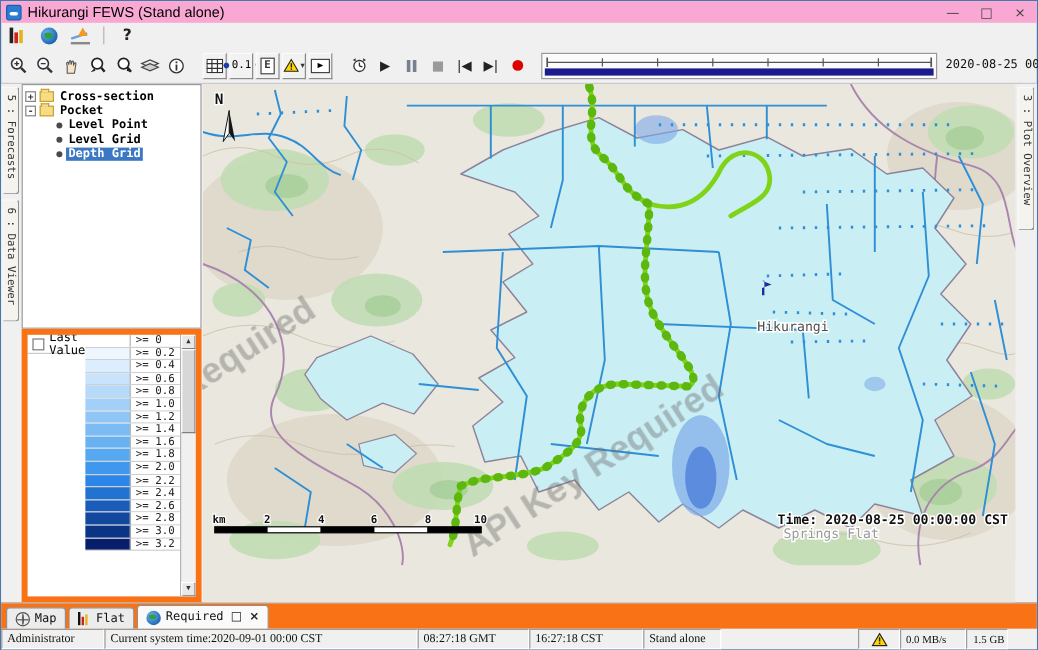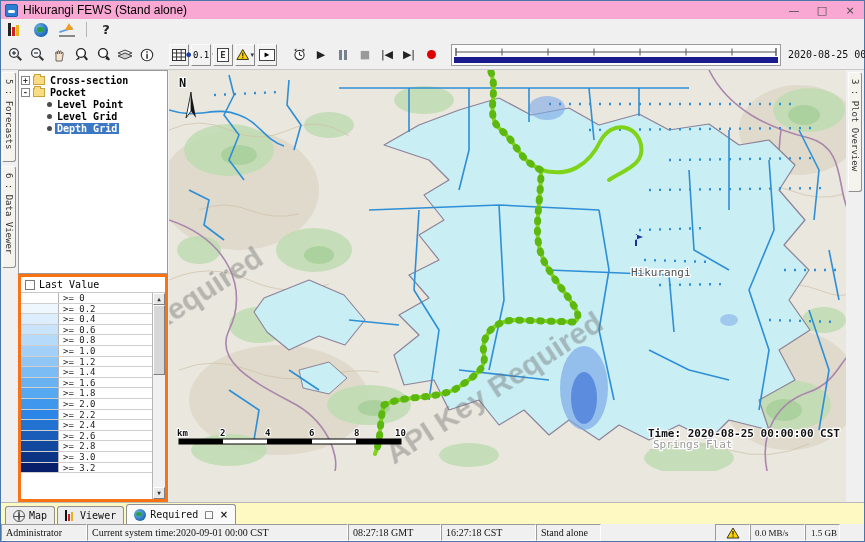--- a/index.html
+++ b/index.html
@@ -85,22 +85,22 @@
   .tree-row .lbl { padding:0 2px; white-space:nowrap; }
   .tree-row.selected .lbl { background:#3b77c2; color:#fff; }
   .expander { width:9px; height:9px; border:1px solid #848484; background:#fff; font-size:8px;
               line-height:7px; text-align:center; color:#333; flex:0 0 9px; }
   .folder { width:12px; height:9px; background:#f7dc84; border:1px solid #c8a23e; position:relative; flex:0 0 12px; }
   .folder::before { content:""; position:absolute; top:-3px; left:0; width:5px; height:2px;
                     background:#f7dc84; border:1px solid #c8a23e; border-bottom:none; }
   .bullet { width:5px; height:5px; border-radius:50%; background:#4a4a4a; flex:0 0 5px; margin-left:14px; }
   .tree-indent { width:9px; flex:0 0 9px; }
 
-  .legend-box { flex:1 1 auto; background:#fff; border:3px solid #f97316; margin:0 1px; display:flex;
-                flex-direction:column; overflow:hidden; }
+  .legend-box { flex:1 1 auto; background:#fff; border:5px solid #f97316; margin:0 1px; display:flex;
+                flex-direction:row; overflow:hidden; }
   .lv-row { height:16px; display:flex; align-items:center; gap:4px; padding-left:4px;
             border-bottom:1px solid #c9c9c9; flex:0 0 16px; }
   .checkbox { width:10px; height:10px; border:1px solid #7a7a7a; background:#fff; flex:0 0 10px; }
   .lv-label { font-size:10px; color:#000; }
   .legend-body { flex:1 1 auto; display:flex; min-height:0; }
   .legend-table { flex:1 1 auto; display:flex; flex-direction:column; overflow:hidden; }
   .lg-row { height:10.6px; flex:0 0 10.6px; display:flex; border-bottom:1px solid #cfcfcf; background:#fff; }
   .lg-sw { width:38px; flex:0 0 38px; border-right:1px solid #b5b5b5; }
   .lg-tx { font-size:9px; line-height:10px; padding-left:4px; color:#222; }
   .legend-scroll { width:13px; flex:0 0 13px; border-left:1px solid #b5b5b5; background:#f0f0f0;
@@ -109,21 +109,21 @@
              background:#e8e8e8; font-size:6px; text-align:center; line-height:10px; color:#333; }
   .scr-track { flex:1 1 auto; position:relative; }
   .scr-thumb { position:absolute; top:0; left:0; right:0; height:70px; background:#d7d7d7;
                border:1px solid; border-color:#fff #808080 #808080 #fff; }
   .scr-btn.down { margin-top:auto; }
 
   .map-area { flex:1 1 auto; position:relative; overflow:hidden; background:#e9e7de; }
   .map-area svg { display:block; }
 
   
-  .bottom-tabs { height:22px; flex:0 0 22px; background:#fef9c3; border-top:1px solid #b9b9b9;
+  .bottom-tabs { height:22px; flex:0 0 22px; background:#f97316; border-top:1px solid #b9b9b9;
                  display:flex; align-items:flex-end; padding-left:4px; gap:2px; }
   .btab { display:flex; align-items:center; gap:4px; height:18px; padding:0 7px; background:#ececec;
           border:1px solid #909090; border-bottom:none; border-radius:3px 3px 0 0; font-size:10px; color:#111; }
   .btab.active { background:#fafafa; height:20px; }
   .btab .mini-globe-wire { width:12px; height:12px; border:1px solid #555; border-radius:50%; position:relative; }
   .btab .mini-globe-wire::before { content:""; position:absolute; inset:0 4px; border-left:1px solid #555;
           border-right:1px solid #555; border-radius:50%; }
   .btab .mini-globe-wire::after { content:""; position:absolute; top:5px; left:0; right:0; border-top:1px solid #555; }
   .mini-bars { width:11px; height:11px; display:flex; align-items:flex-end; gap:1px; }
   .mini-bars i { display:block; width:2px; background:#111; }
@@ -586,21 +586,21 @@
     <div class="btab">
       <span class="mini-globe-wire"></span>
       <span>Map</span>
     </div>
     <div class="btab">
       <span class="mini-bars">
           <i></i>
           <i></i>
           <i></i>
         </span>
-      <span>Viewer</span>
+      <span>Flat</span>
     </div>
     <div class="btab active">
       <span class="mini-globe-blue"></span>
       <span>Required</span>
       <span class="tab-ctl">□</span>
       <span class="tab-ctl" style="font-weight:bold;">×</span>
     </div>
   </div>
 
   <div class="statusbar">

